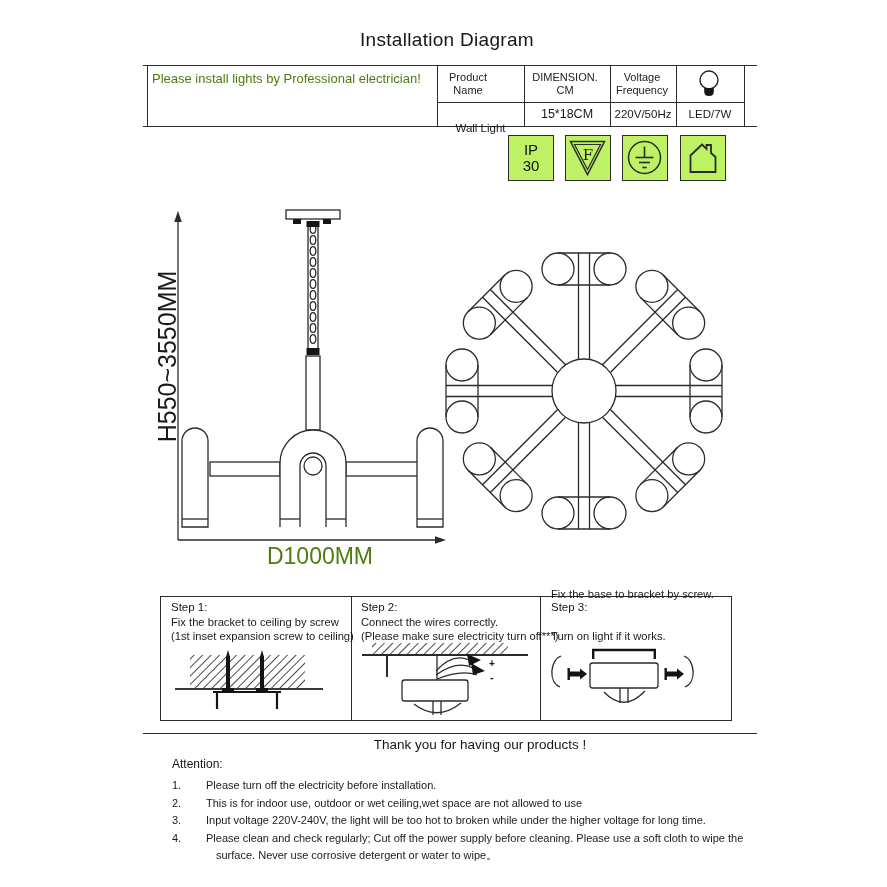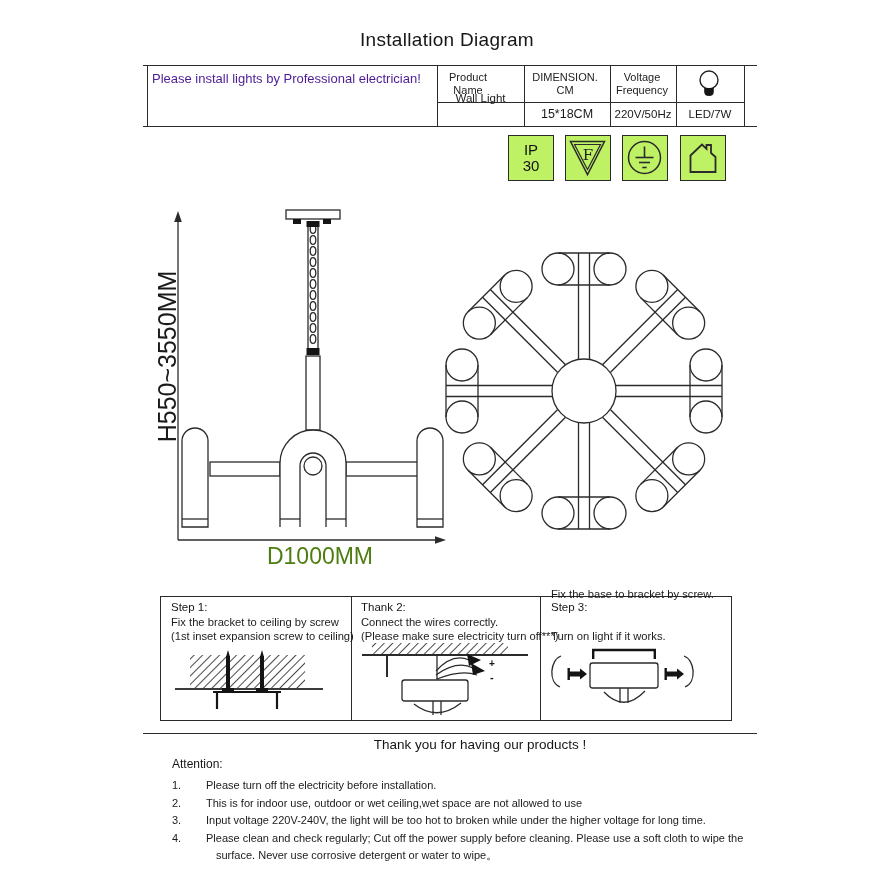--- a/index.html
+++ b/index.html
@@ -9,21 +9,21 @@
     overflow:hidden;
   }
   .hline{position:absolute;height:1.4px;background:#2b2b2b;}
   .vline{position:absolute;width:1.4px;background:#2b2b2b;}
   .title{
     position:absolute;left:297px;top:29px;width:300px;text-align:center;
     font-size:19px;letter-spacing:.3px;color:#161616;
   }
   .warning{
     position:absolute;left:152px;top:69px;width:280px;
-    font-size:13px;line-height:19.5px;color:#4c1d95;
+    font-size:13px;line-height:19.5px;color:#4d7c0f;
   }
   .th{
     position:absolute;display:flex;align-items:center;justify-content:flex-start;
     text-align:center;font-size:11px;line-height:13.5px;color:#222;
   }
   .td{
     position:absolute;display:flex;align-items:center;justify-content:center;
     text-align:center;font-size:11.5px;color:#1a1a1a;
   }
   .cert-box{
@@ -85,21 +85,21 @@
   </div>
 <div class="th" style="left:611px;top:66px;width:64px;height:36px;">
     <span style="width:62px;">Voltage Frequency</span>
   </div>
 
 <svg style="left:697px;top:70px;" width="24" height="30" viewBox="0 0 24 30">
   <circle cx="12" cy="10" r="9" fill="#fff" stroke="#222" stroke-width="1.4"></circle>
   <path d="M7.2,18 H16.8 V21.5 Q16.8,26 12,26 Q7.2,26 7.2,21.5 Z" fill="#151515"></path>
 </svg>
 
-<div class="td" style="left:438px;top:86px;width:85px;height:24px;">Wall Light</div>
+<div class="td" style="left:438px;top:116px;width:85px;height:24px;">Wall Light</div>
 <div class="td" style="left:525px;top:102px;width:84px;height:24px;font-size:12.5px;">15*18CM</div>
 <div class="td" style="left:611px;top:102px;width:64px;height:24px;">220V/50Hz</div>
 <div class="td" style="left:677px;top:102px;width:66px;height:24px;">LED/7W</div>
 
 <div class="cert-box" style="left:508px;top:135px;">
   <div class="ip-text">
     <span>IP</span>
     <span>30</span>
   </div>
 </div>
@@ -219,21 +219,21 @@
     <polygon points="260,657 264,657 262,650"></polygon>
     <rect x="256" y="688" width="12" height="3"></rect>
   </g>
   <g stroke="#141414" stroke-width="2.2" fill="none">
     <line x1="213" y1="692" x2="281" y2="692"></line>
     <line x1="217" y1="692" x2="217" y2="709"></line>
     <line x1="277" y1="692" x2="277" y2="709"></line>
   </g>
 </svg>
 
-<div class="step-title" style="left:361px;top:601px;">Thank 2:</div>
+<div class="step-title" style="left:361px;top:601px;">Step 2:</div>
 <div class="step-line" style="left:361px;top:616px;">Connect the wires correctly.</div>
 <div class="step-line" style="left:361px;top:630px;">(Please make sure electricity turn off***)</div>
 
 <svg style="left:351px;top:596px;" width="189" height="125" viewBox="351 596 189 125">
   <defs>
     <pattern id="hatch2" width="6" height="6" patternUnits="userSpaceOnUse" patternTransform="rotate(45)">
       <rect width="6" height="6" fill="#fff"></rect>
       <line x1="0" y1="0" x2="0" y2="6" stroke="#4a4a4a" stroke-width="2"></line>
     </pattern>
   </defs>

